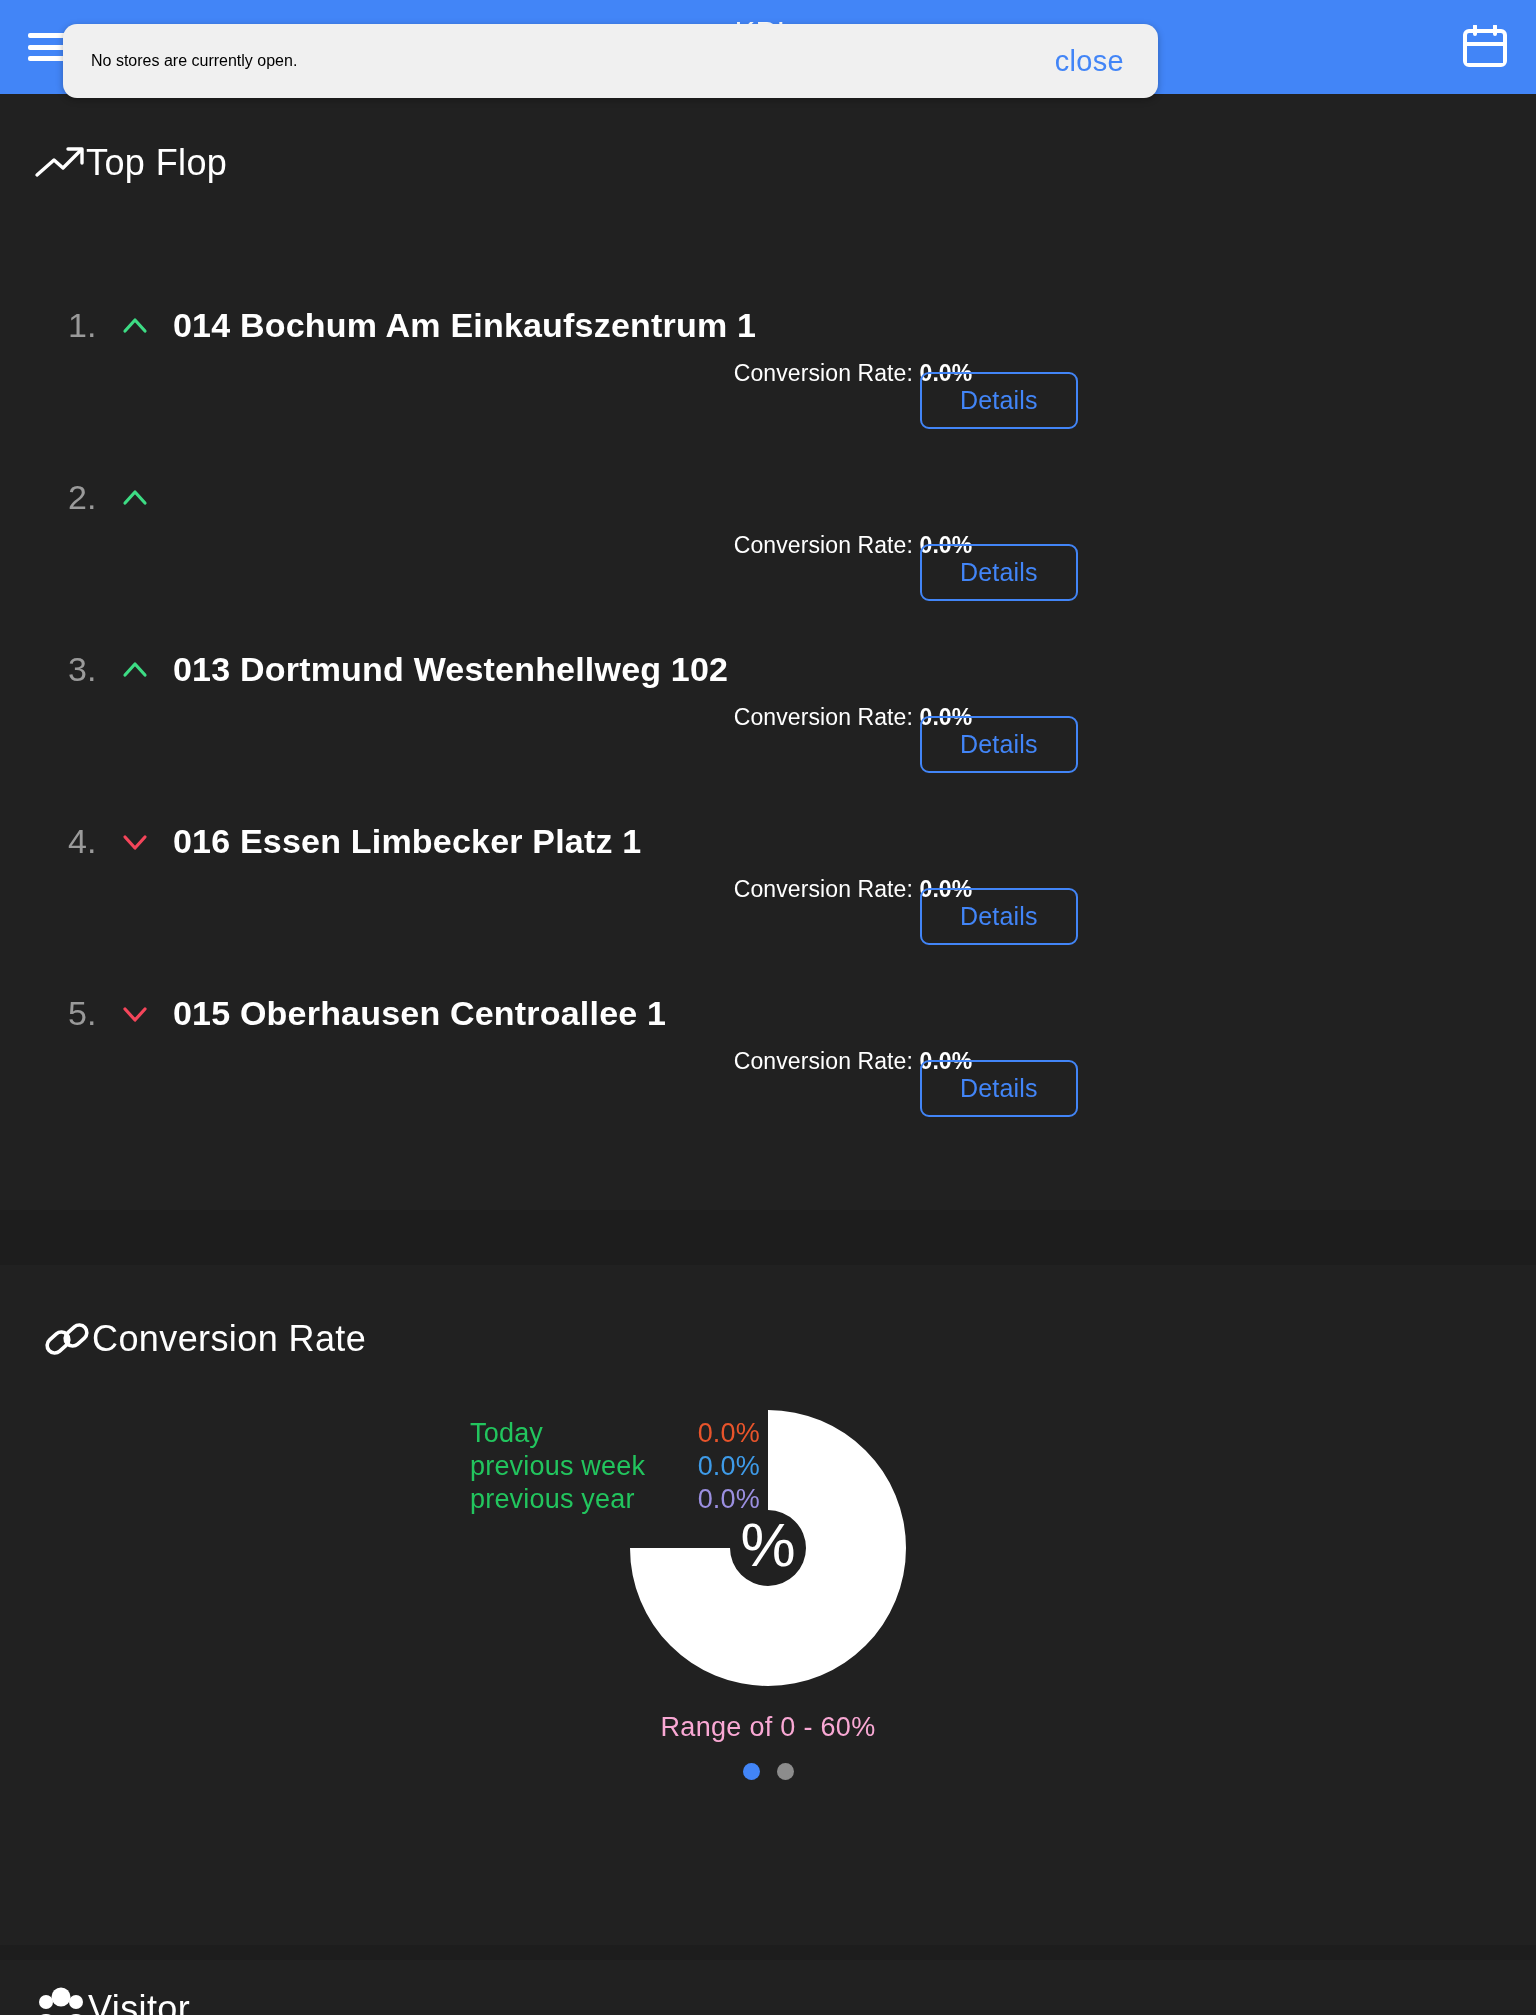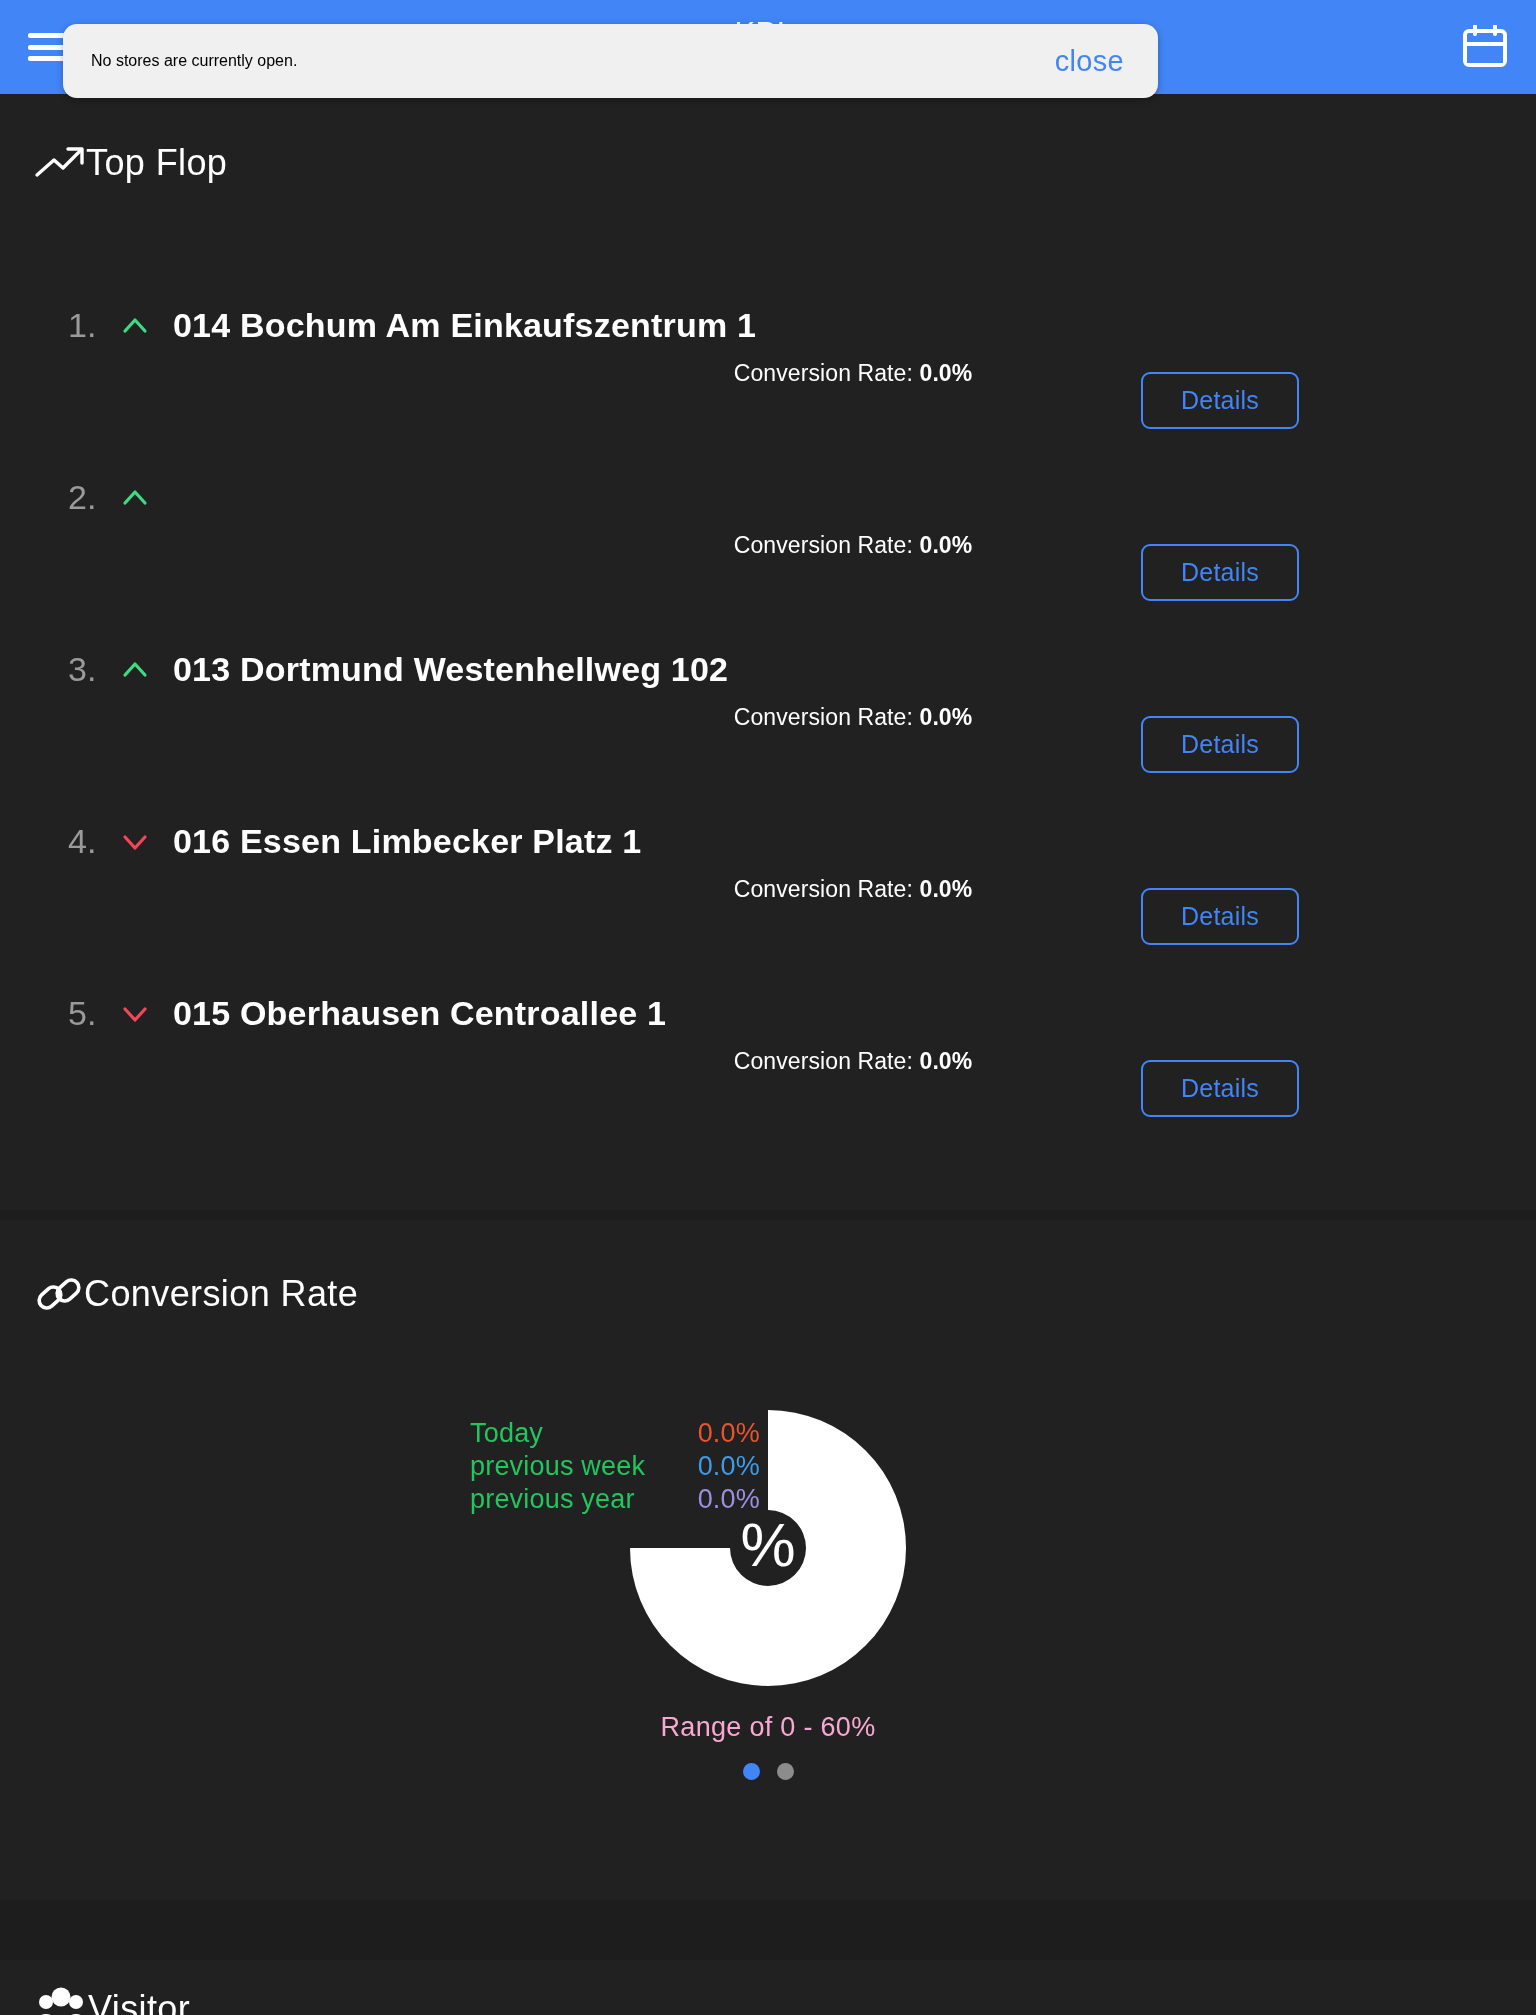--- a/index.html
+++ b/index.html
@@ -87,21 +87,21 @@
   }
 
   
   .card {
     position: absolute;
     left: 0;
     width: 1536px;
     background: #212121;
   }
   #card-topflop { top: 94px; height: 1116px; }
-  #card-conversion { top: 1220px; height: 680px; }
+  #card-conversion { top: 1265px; height: 680px; padding-left: 8px; }
   #card-visitor { top: 1960px; height: 120px; }
 
   .card-header {
     display: flex;
     align-items: center;
   }
   #card-topflop .card-header { padding: 48px 0 0 34px; }
   #card-conversion .card-header { padding: 50px 0 0 34px; }
   #card-visitor .card-header { padding: 26px 0 0 34px; }
 
@@ -152,25 +152,24 @@
     padding-left: 170px;
     margin-top: 15px;
     color: #ffffff;
     font-size: 23px;
     letter-spacing: .1px;
     text-align: center;
   }
   .tf-sub b { font-weight: 700; }
   .tf-details {
     position: absolute;
-    right: 8px;
+    right: 0;
     top: 66px;
     width: 616px;
     display: flex;
-    justify-content: center;
   }
   .btn-details {
     background: transparent;
     border: 2px solid #4285f7;
     color: #4285f7;
     font-family: "Liberation Sans", sans-serif;
     font-size: 25px;
     border-radius: 9px;
     padding: 12px 38px;
     cursor: pointer;

